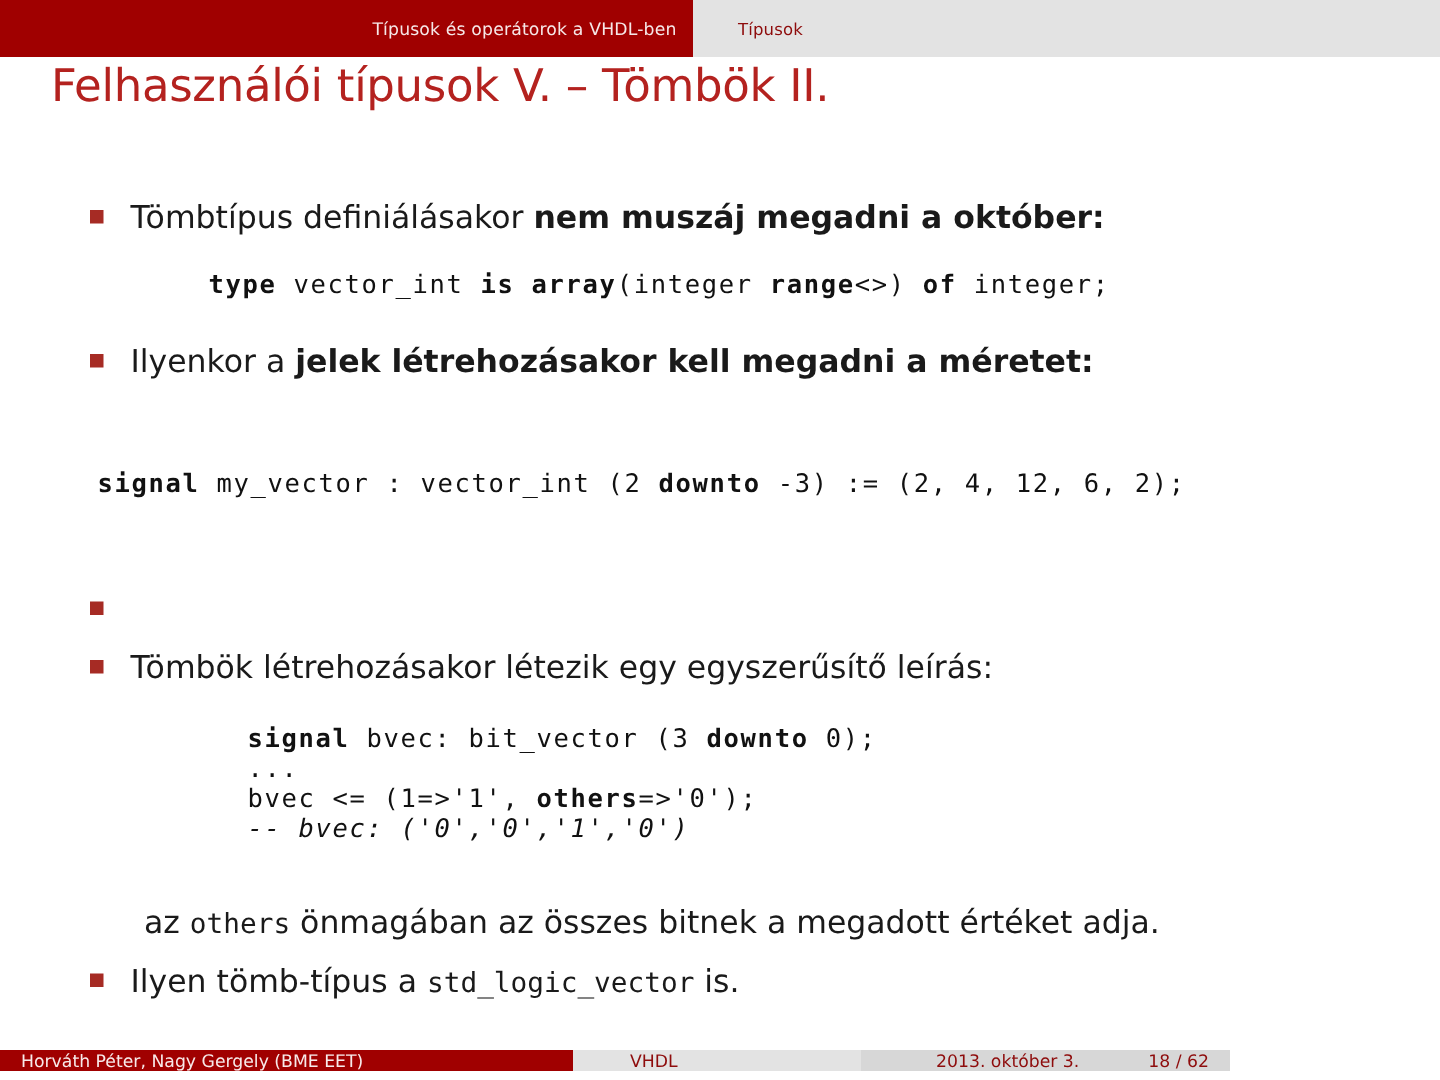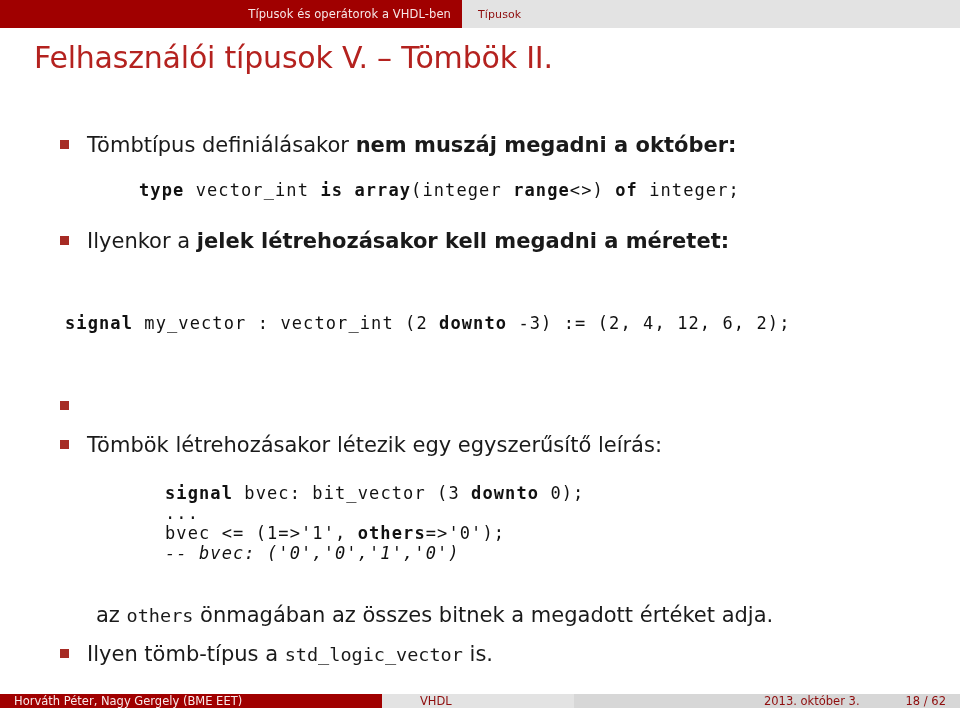--- a/index.html
+++ b/index.html
@@ -12,24 +12,25 @@
     background: #ffffff;
     font-family: "DejaVu Sans", sans-serif;
     overflow: hidden;
     position: relative;
   }
 
   
   #header {
     position: absolute;
     left: 0; top: 0;
-    width: 960px; height: 28px;
+    width: 960px; height: 38px;
     background: #e3e3e3;
     display: flex;
     align-items: stretch;
+    gap: 14px;
   }
   #header-section {
     background: #a00000;
     color: #f6e7e7;
     display: flex;
     align-items: center;
     justify-content: flex-end;
     padding: 0 11px 0 10px;
     width: 462px;
     font-size: 11.5px;
@@ -105,23 +106,23 @@
     color: #1a1a1a;
   }
 
   
   .r { position: absolute; }
 
   
   #footer {
     position: absolute;
     left: 0; top: 694px;
-    width: 960px; height: 26px;
-    display: flex;
-    align-items: flex-start;
+    width: 820px; height: 26px;
+    display: flex;
+    align-items: center;
     font-size: 11.5px;
   }
   #footer-author {
     background: #a00000;
     color: #f8eaea;
     width: 382px;
     display: flex;
     align-items: center;
     padding-left: 14px;
     box-sizing: border-box;

